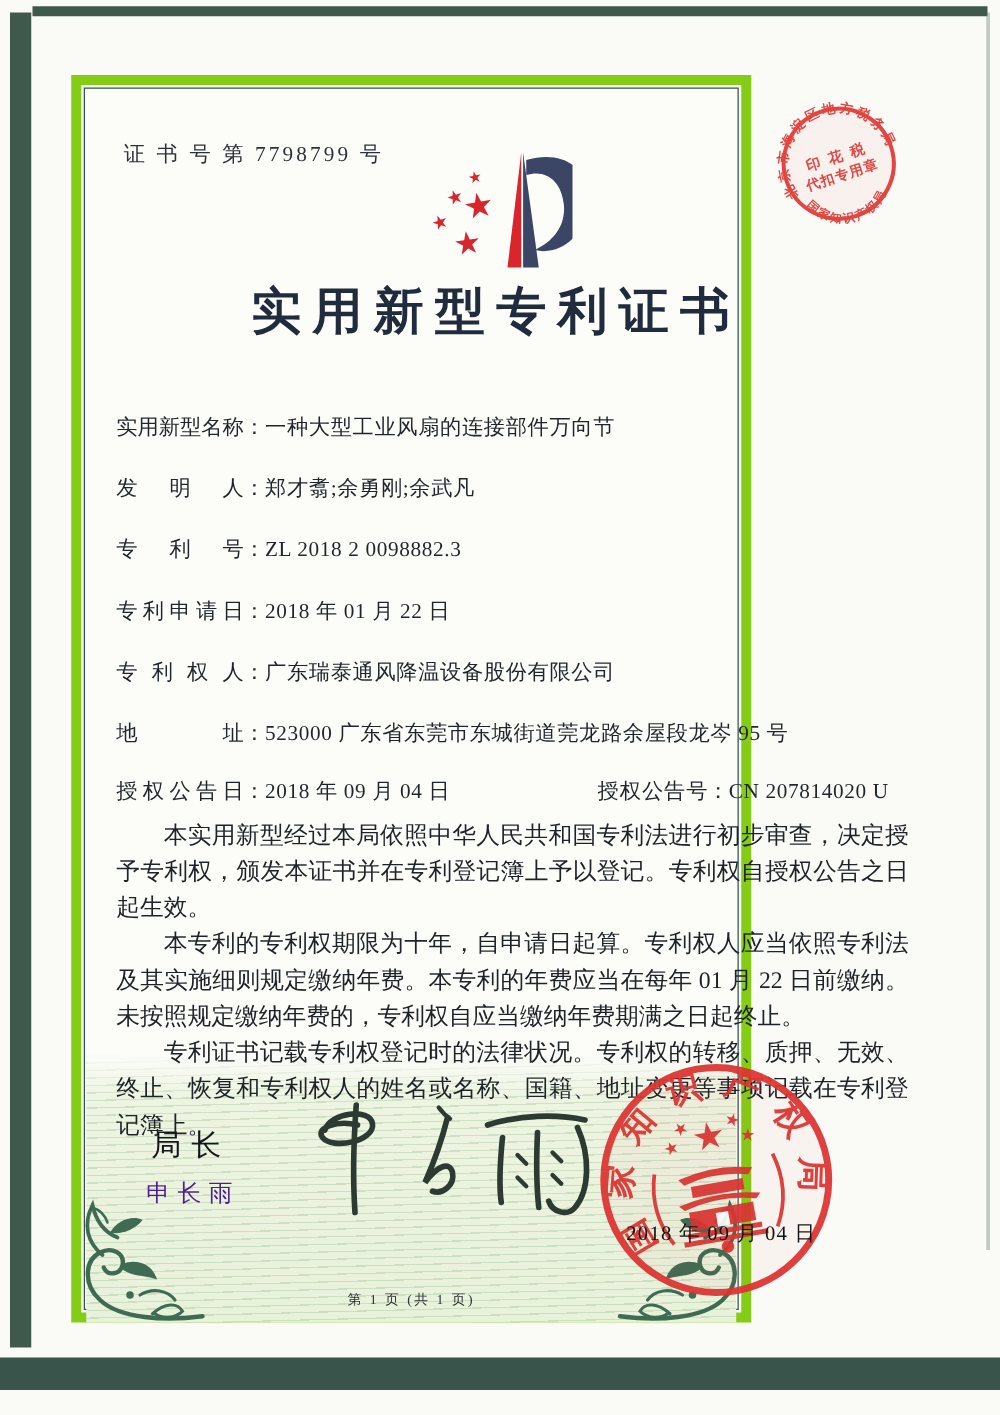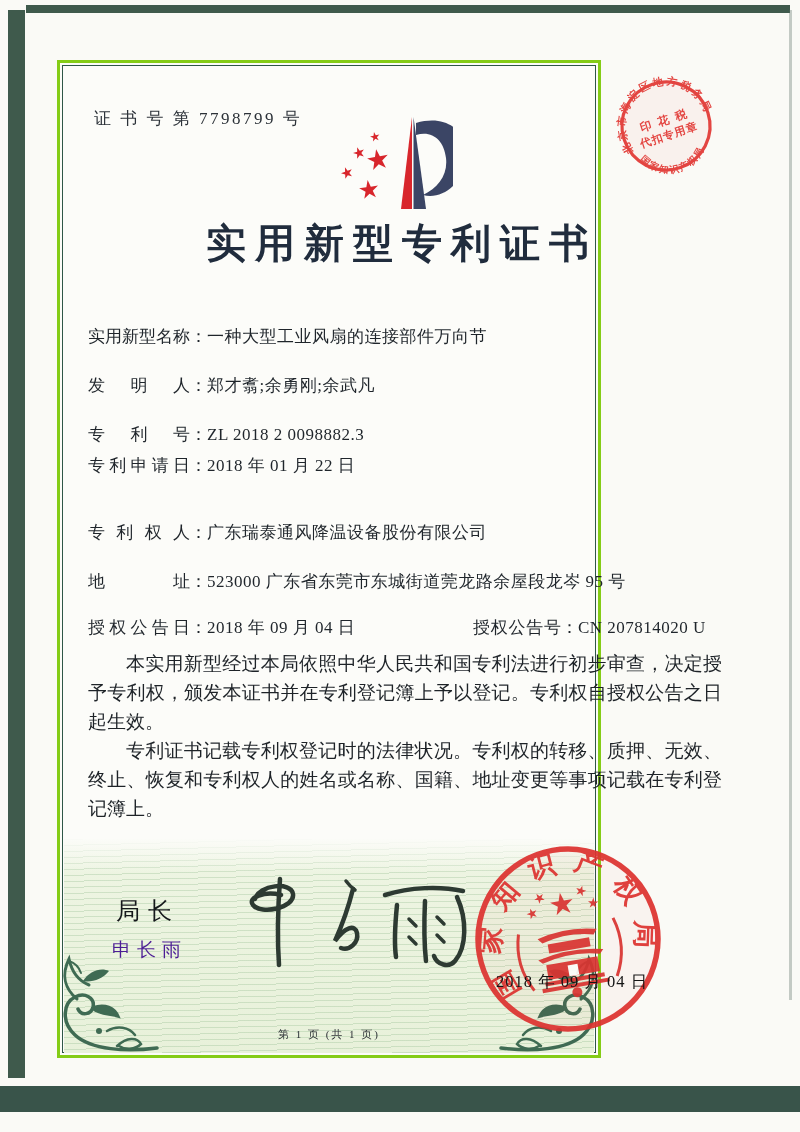--- a/index.html
+++ b/index.html
@@ -13,21 +13,21 @@
   
   .band{position:absolute;background:#3f5a4c;}
   .band-left{left:8px;top:10px;width:17px;height:1068px;}
   .band-top{left:26px;top:5px;width:764px;height:8px;}
   .band-bottom{left:0;top:1086px;width:800px;height:26px;background:#39544a;}
   .edge-right{position:absolute;left:789px;top:10px;width:3px;height:990px;background:rgba(92,112,102,0.35);}
 
   
   .frame{
     position:absolute;left:57px;top:60px;width:544px;height:998px;
-    box-sizing:border-box;border:3px solid #84cc16;background:#fcfcf9;
+    box-sizing:border-box;border:8px solid #84cc16;background:#fcfcf9;
   }
   .frame::before{
     content:"";position:absolute;inset:2px;border:1px solid #2f5647;pointer-events:none;
   }
 
   .guilloche{
     position:absolute;left:4px;right:4px;top:776px;height:214px;
     background:
       linear-gradient(to bottom, rgba(252,252,249,0.95), rgba(252,252,249,0) 34px),
       repeating-linear-gradient(178.5deg, rgba(137,181,134,0.30) 0 1px, rgba(137,181,134,0) 1px 6px),
@@ -162,41 +162,42 @@
     <div class="fields">
       <div class="frow" style="top:262px">
         <span class="flabel">实用新型名称</span><span class="fcolon">：</span><span class="fvalue">一种大型工业风扇的连接部件万向节</span>
       </div>
       <div class="frow" style="top:311px">
         <span class="flabel">发明人</span><span class="fcolon">：</span><span class="fvalue">郑才翥;余勇刚;余武凡</span>
       </div>
       <div class="frow" style="top:360px">
         <span class="flabel">专利号</span><span class="fcolon">：</span><span class="fvalue">ZL 2018 2 0098882.3</span>
       </div>
-      <div class="frow" style="top:391px">
+      <div class="frow" style="top:409px">
         <span class="flabel">专利申请日</span><span class="fcolon">：</span><span class="fvalue">2018 年 01 月 22 日</span>
       </div>
       <div class="frow" style="top:458px">
         <span class="flabel">专利权人</span><span class="fcolon">：</span><span class="fvalue">广东瑞泰通风降温设备股份有限公司</span>
       </div>
       <div class="frow" style="top:507px">
         <span class="flabel">地址</span><span class="fcolon">：</span><span class="fvalue">523000 广东省东莞市东城街道莞龙路余屋段龙岑 95 号</span>
       </div>
       <div class="frow" style="top:553px">
         <span>
           <span class="flabel">授权公告日</span><span class="fcolon">：</span><span class="fvalue">2018 年 09 月 04 日</span>
         </span>
         <span class="grant-cell-right">
           <span class="flabel">授权公告号</span><span class="fcolon">：</span><span class="fvalue">CN 207814020 U</span>
         </span>
       </div>
     </div>
 
     <div class="paragraphs">
       <p>本实用新型经过本局依照中华人民共和国专利法进行初步审查，决定授予专利权，颁发本证书并在专利登记簿上予以登记。专利权自授权公告之日起生效。</p>
+      <p>本专利的专利权期限为十年，自申请日起算。专利权人应当依照专利法及其实施细则规定缴纳年费。本专利的年费应当在每年 01 月 22 日前缴纳。未按照规定缴纳年费的，专利权自应当缴纳年费期满之日起终止。</p>
       <p>专利证书记载专利权登记时的法律状况。专利权的转移、质押、无效、终止、恢复和专利权人的姓名或名称、国籍、地址变更等事项记载在专利登记簿上。</p>
     </div>
 
     <div class="signer-title">局长</div>
     <div class="signer-name">申长雨</div>
 
     <svg class="signature" viewBox="0 0 255 118">
       <g stroke="#2d3a32" stroke-width="4.5" fill="none" stroke-linecap="round">
         <path d="M55,18 C53,45 52,75 54,104"></path>
         <path d="M30,38 C34,24 66,20 68,33 C70,47 36,54 28,44 C22,36 40,30 56,34"></path>

